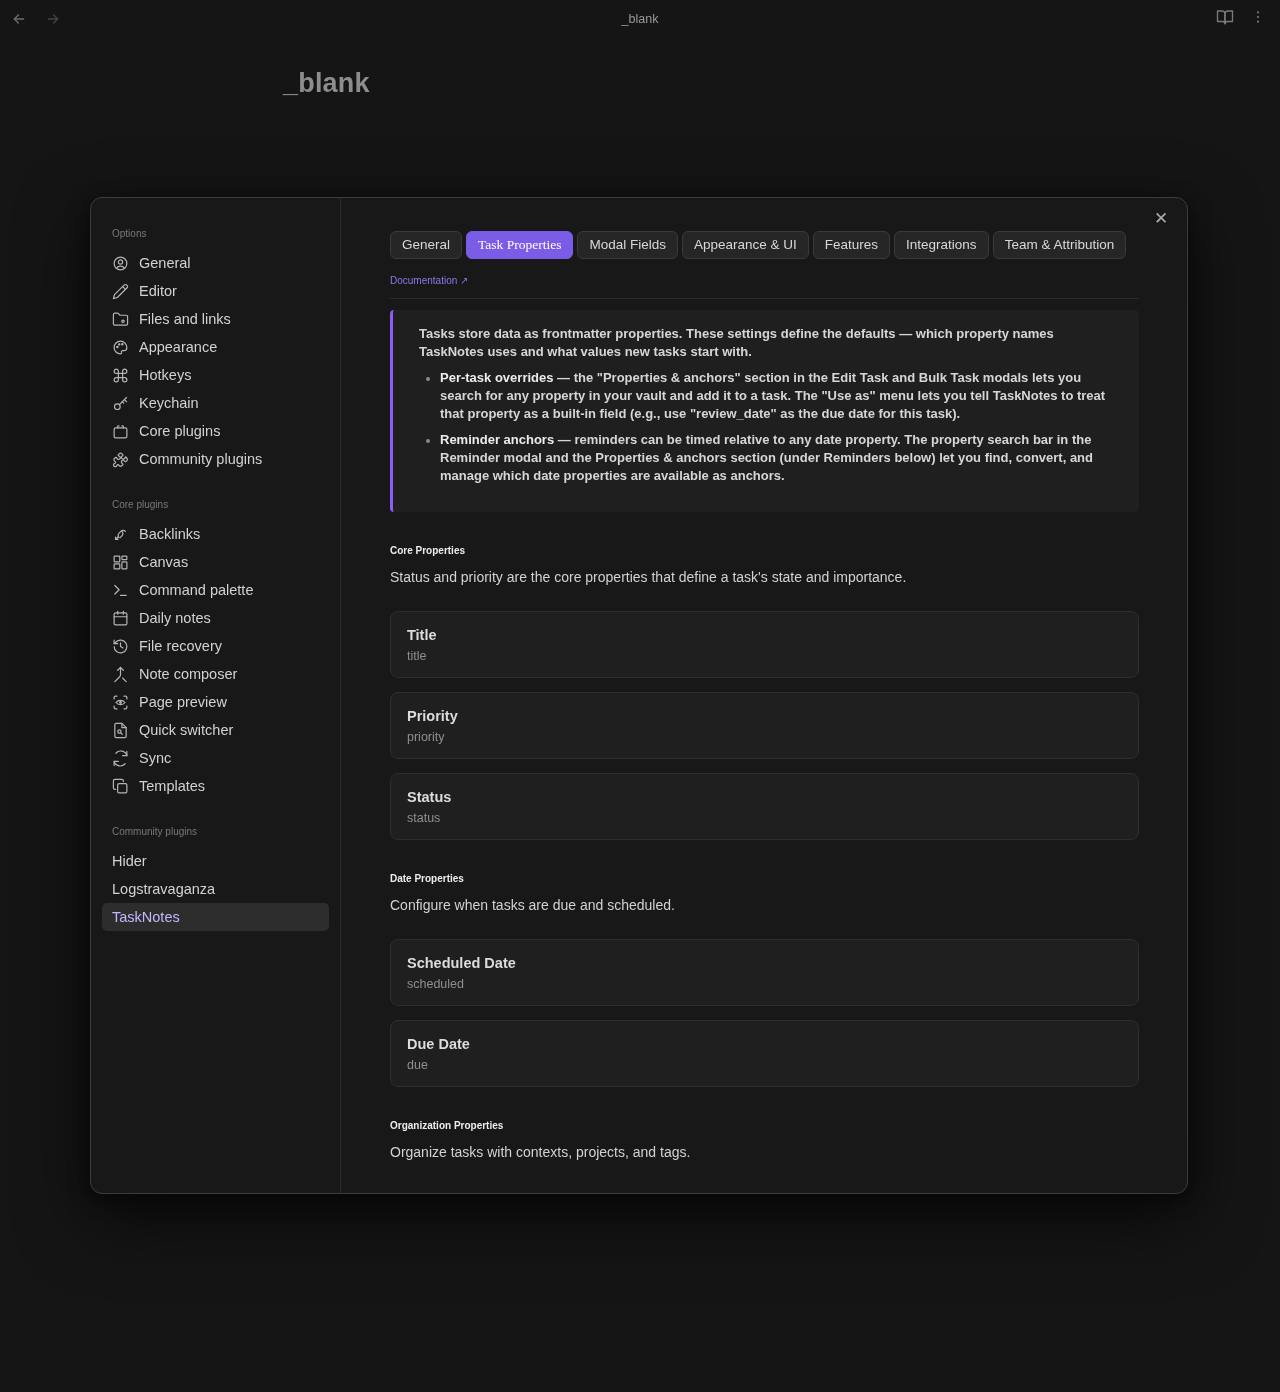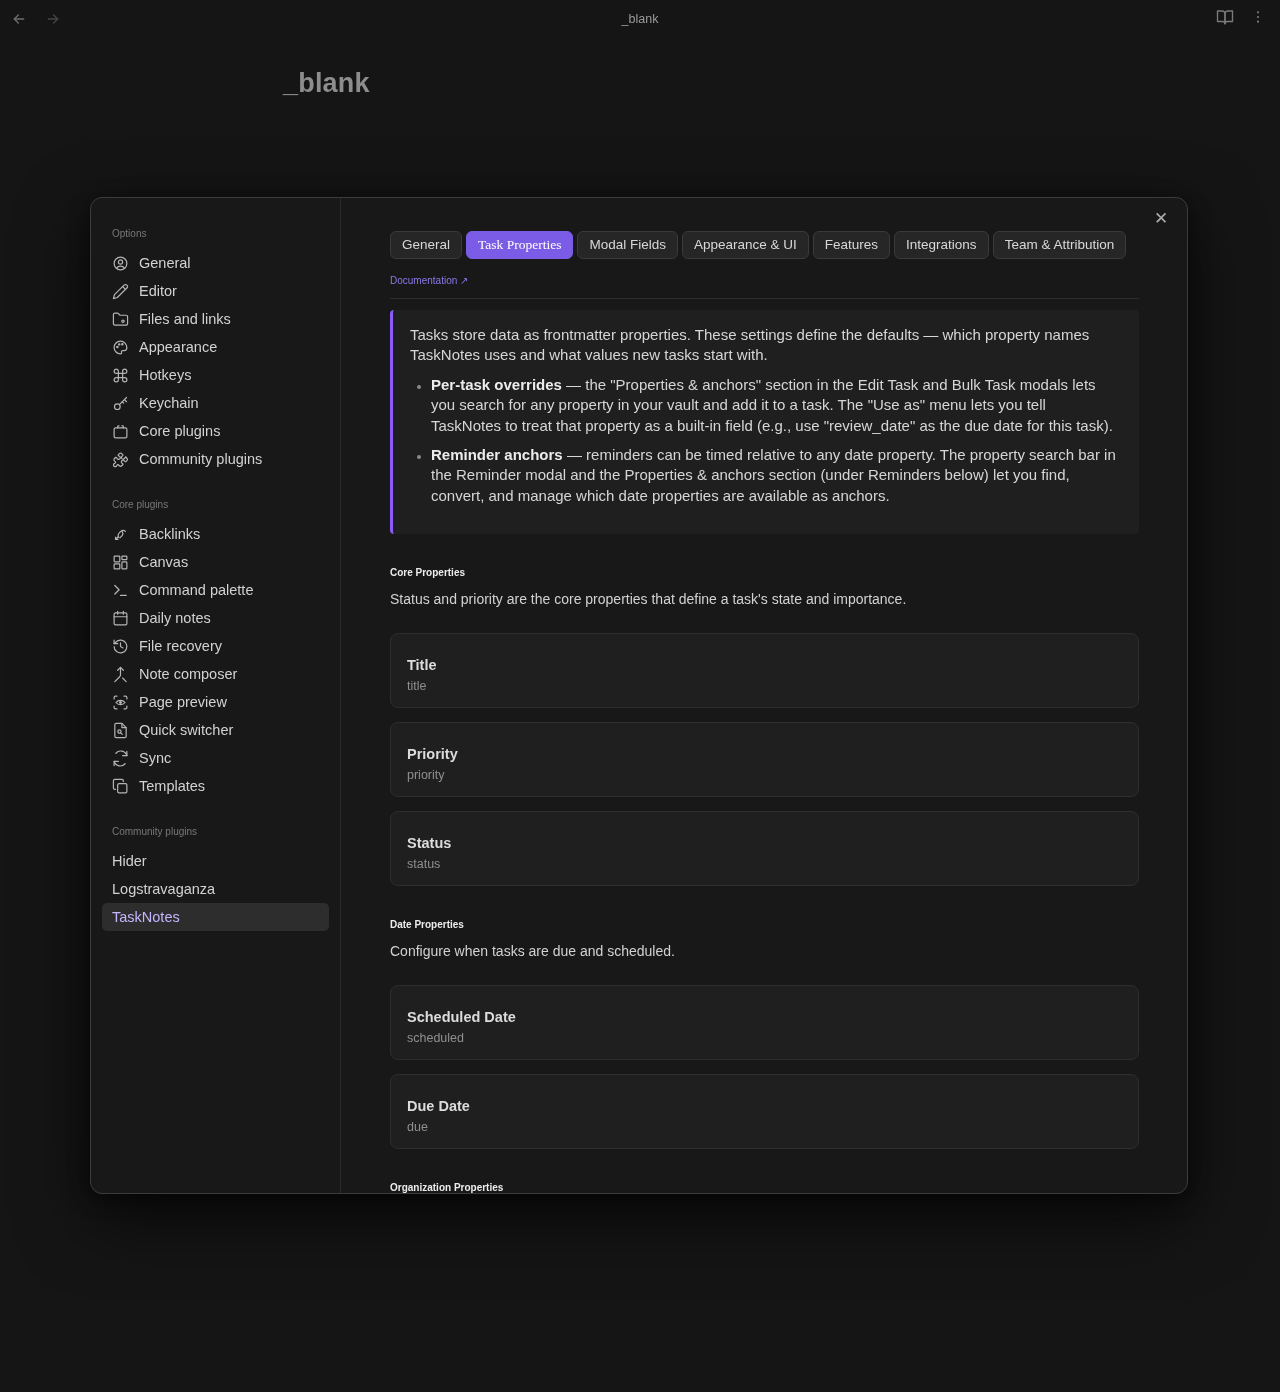--- a/index.html
+++ b/index.html
@@ -63,37 +63,38 @@
     background:#262626; border:1px solid #3a3a3a; border-radius:6px;
     cursor:pointer; line-height:16px; white-space:nowrap;
   }
   .tab.active { background:#7b5ce6; border-color:#7b5ce6; color:#ffffff;font-family:Liberation Serif, serif; }
 
   .doc-link { display:inline-block; color:#8b79e8; font-size:10px; margin:2px 0 12px 0; cursor:pointer; }
   .content-divider { border:none; border-top:1px solid #2c2c2c; margin:0 0 11px 0; }
 
   .callout {
     background:#1f1f20; border-left:3px solid #8b5cf6; border-radius:4px;
-    padding:15px 20px 16px 17px; font-size:15px; line-height:1.36; color:#d6d6d6;
+    padding:15px 20px 16px 26px; font-size:13px; line-height:1.36; color:#d6d6d6;
     margin-bottom:33px;
+    font-weight:bold;
   }
   .callout b { color:#ececec; }
   .callout ul { margin:9px 0 0 0; padding-left:21px; }
   .callout li { margin-bottom:9px; }
   .callout li:last-child { margin-bottom:12px; }
   .callout li::marker { color:#8a8a8a; font-size:12px; }
 
   .section-title { font-size:10px; font-weight:700; color:#ececec; margin:0 0 13px 0; }
   .section-desc { font-size:14px; color:#d2d2d2; margin:0 0 26px 0; }
   .section { margin-bottom:33px; }
 
   .cards { display:flex; flex-direction:column; gap:14px; }
   .card {
     background:#1f1f1f; border:1px solid #2e2e2e; border-radius:8px;
-    padding:21px 16px 12px 16px; cursor:pointer;
+    padding:13px 16px 12px 16px; cursor:pointer;
   }
   .card-label { font-size:14.5px; font-weight:700; color:#dcdcdc; line-height:20px; }
   .card-value { font-size:12.5px; color:#8f8f8f; line-height:17px; margin-top:3px; }
 </style>
 </head>
 <body>
 
 <div class="topbar">
   <div class="nav-arrows">
     <div class="nav-btn">

